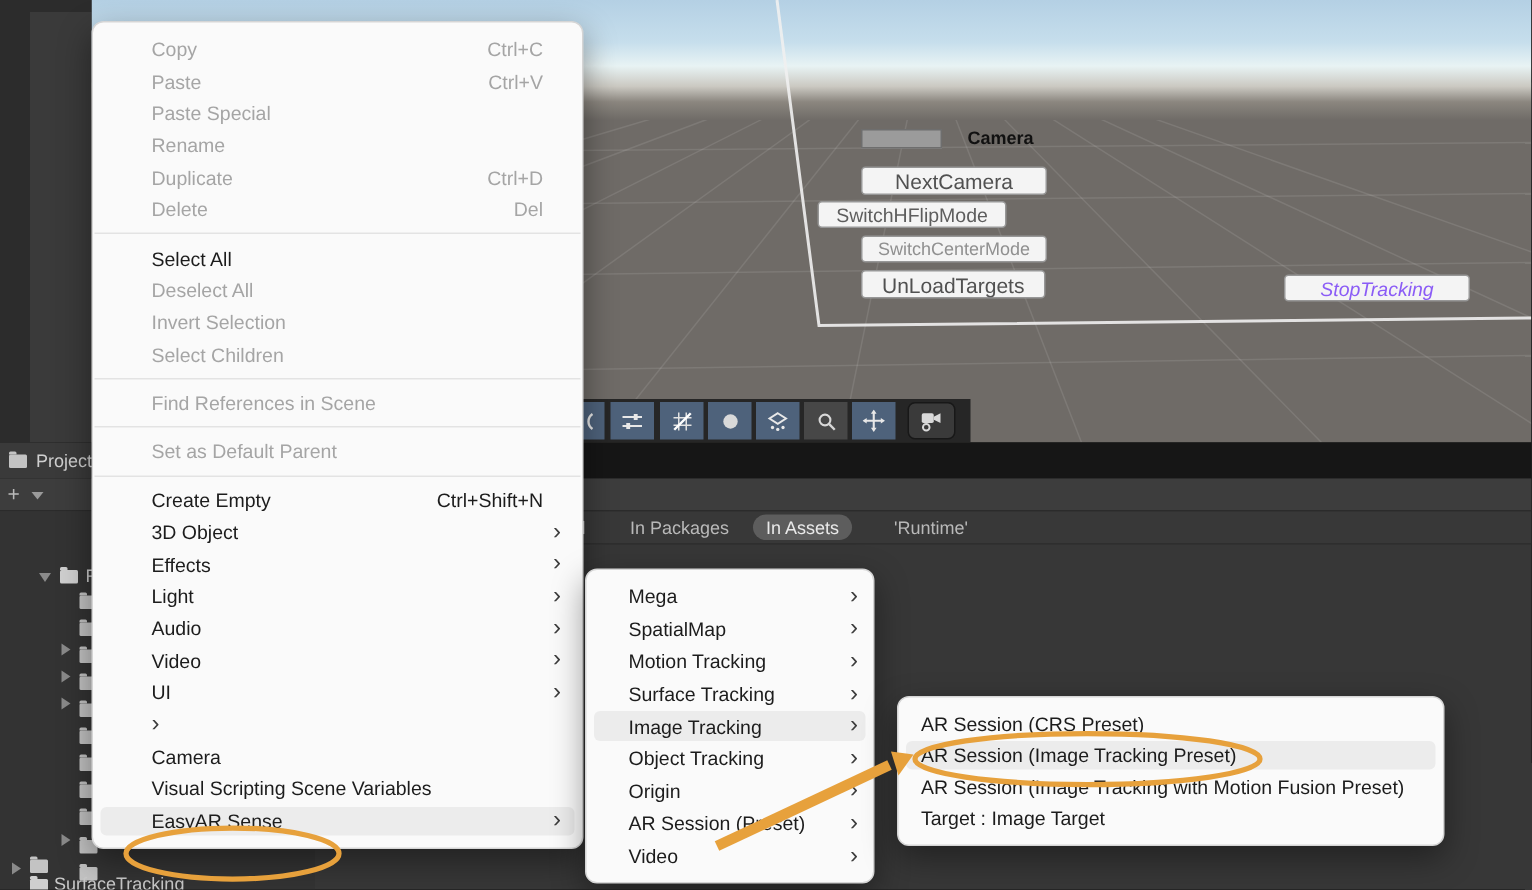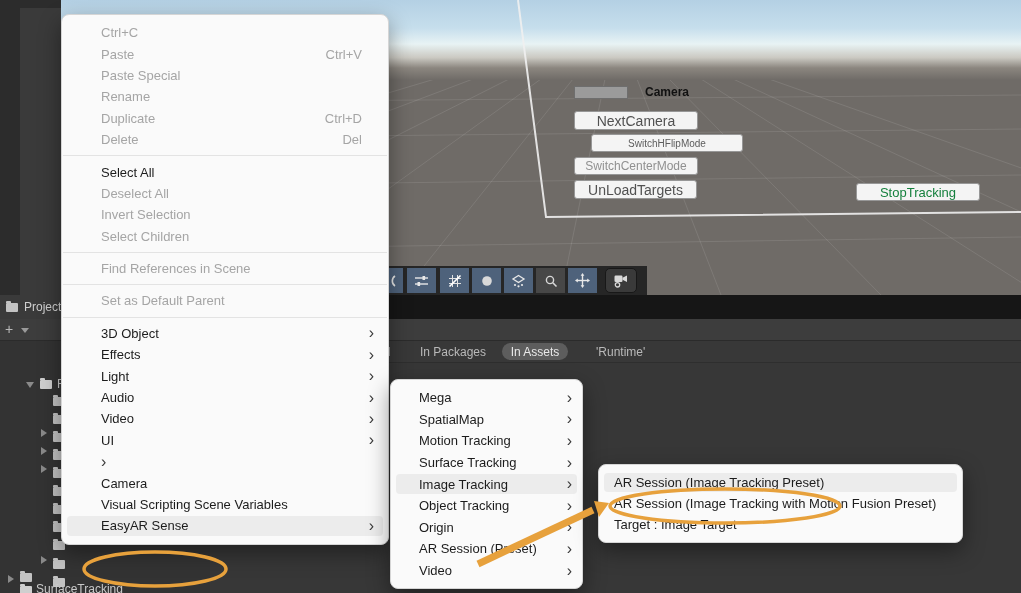--- a/index.html
+++ b/index.html
@@ -110,24 +110,24 @@
 
     <div class="canvas-border">
       <svg width="960" height="295">
         <polyline points="457,0 485,217 960,212" fill="none" stroke="#f0f0f0" stroke-opacity="0.9" stroke-width="2"></polyline>
       </svg>
     </div>
 
     <div class="cam-swatch"></div>
     <div class="cam-label">Camera</div>
     <div class="ugui-btn" style="left:513px;top:111px;width:124px;height:19px;font-size:14px;color:#515151;">NextCamera</div>
-    <div class="ugui-btn" style="left:530px;top:134px;width:152px;height:18px;font-size:10px;color:#5d5d5d;">SwitchHFlipMode</div>
+    <div class="ugui-btn" style="left:484px;top:134px;width:126px;height:18px;font-size:13px;color:#5d5d5d;">SwitchHFlipMode</div>
     <div class="ugui-btn" style="left:513px;top:157px;width:124px;height:18px;font-size:12px;color:#909090;">SwitchCenterMode</div>
     <div class="ugui-btn" style="left:513px;top:180px;width:123px;height:19px;font-size:14px;color:#515151;">UnLoadTargets</div>
-    <div class="ugui-btn" style="left:795px;top:183px;width:124px;height:18px;font-size:13px;color:#15803d;">StopTracking</div>
+    <div class="ugui-btn" style="left:795px;top:183px;width:124px;height:18px;font-size:13px;color:#8b5cf6;font-style:italic;">StopTracking</div>
 
     <div class="scene-toolbar">
       <div class="tbtn sel" style="left:0px;width:20px;">
         <svg width="14" height="14" viewBox="0 0 14 14">
             <path d="M9 2 a6 6 0 0 0 0 10" fill="none" stroke="#e8e8e8" stroke-width="1.6"></path>
           </svg>
       </div>
       <div class="tbtn sel" style="left:24px;">
         <svg width="15" height="14" viewBox="0 0 15 14">
             <g stroke="#e8e8e8" stroke-width="1.4">
@@ -240,20 +240,21 @@
     <span class="tri-r" style="left:41px;top:215px;"></span>
 
     <span class="tri-r" style="left:8px;top:234px;"></span>
     <span class="folder" style="left:20px;top:232px;"></span>
     <span class="folder" style="left:20px;top:245px;background:#cfcfcf;"></span>
     <span class="tree-label" style="left:36px;top:241px;">SurfaceTracking</span>
   </div>
 
   <div class="menu" id="menu1">
       <div class="mi dis">
+        <span class="lab">Copy</span>
         <span class="sc">Ctrl+C</span>
       </div>
       <div class="mi dis">
         <span class="lab">Paste</span>
         <span class="sc">Ctrl+V</span>
       </div>
       <div class="mi dis">
         <span class="lab">Paste Special</span>
       </div>
       <div class="mi dis">
@@ -283,20 +284,24 @@
       <div class="sep"></div>
       <div class="mi dis">
         <span class="lab">Find References in Scene</span>
       </div>
       <div class="sep"></div>
       <div class="mi dis">
         <span class="lab">Set as Default Parent</span>
       </div>
       <div class="sep"></div>
       <div class="mi">
+        <span class="lab">Create Empty</span>
+        <span class="sc">Ctrl+Shift+N</span>
+      </div>
+      <div class="mi">
         <span class="lab">3D Object</span>
         <span class="arr">›</span>
       </div>
       <div class="mi">
         <span class="lab">Effects</span>
         <span class="arr">›</span>
       </div>
       <div class="mi">
         <span class="lab">Light</span>
         <span class="arr">›</span>
@@ -359,20 +364,23 @@
       <div class="mi">
         <span class="lab">AR Session (Preset)</span>
         <span class="arr">›</span>
       </div>
       <div class="mi">
         <span class="lab">Video</span>
         <span class="arr">›</span>
       </div>
     </div>
   <div class="menu" id="menu3">
+      <div class="mi">
+        <span class="lab">AR Session (CRS Preset)</span>
+      </div>
       <div class="mi hl">
         <span class="lab">AR Session (Image Tracking Preset)</span>
       </div>
       <div class="mi">
         <span class="lab">AR Session (Image Tracking with Motion Fusion Preset)</span>
       </div>
       <div class="mi">
         <span class="lab">Target : Image Target</span>
       </div>
     </div>

